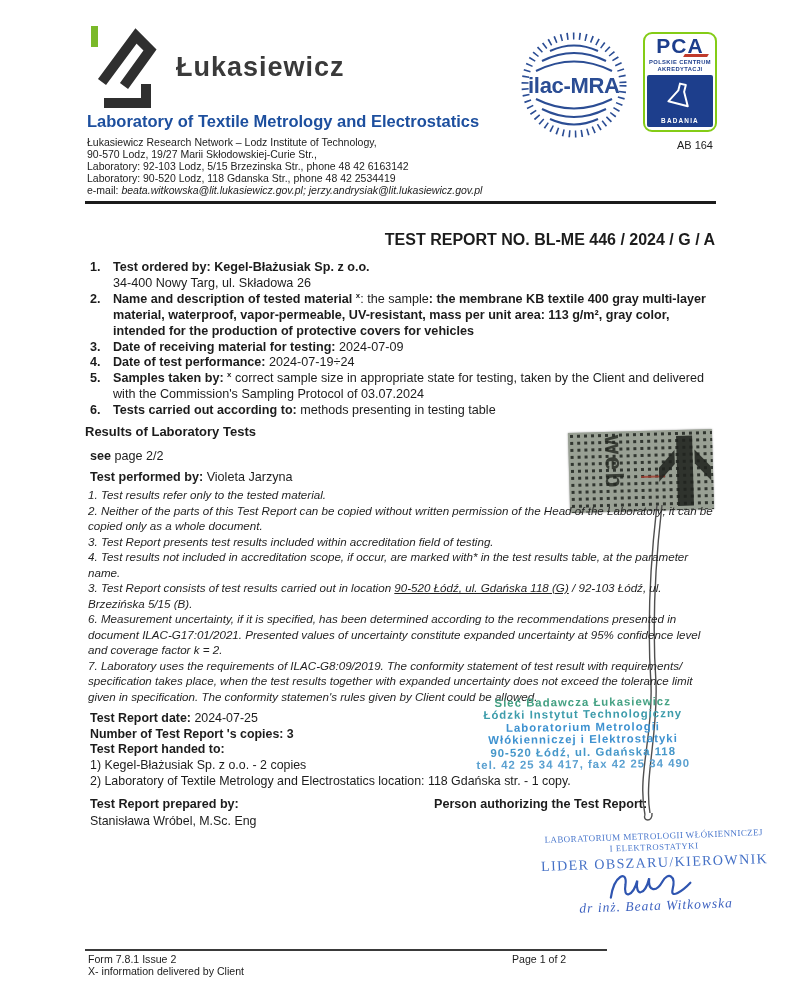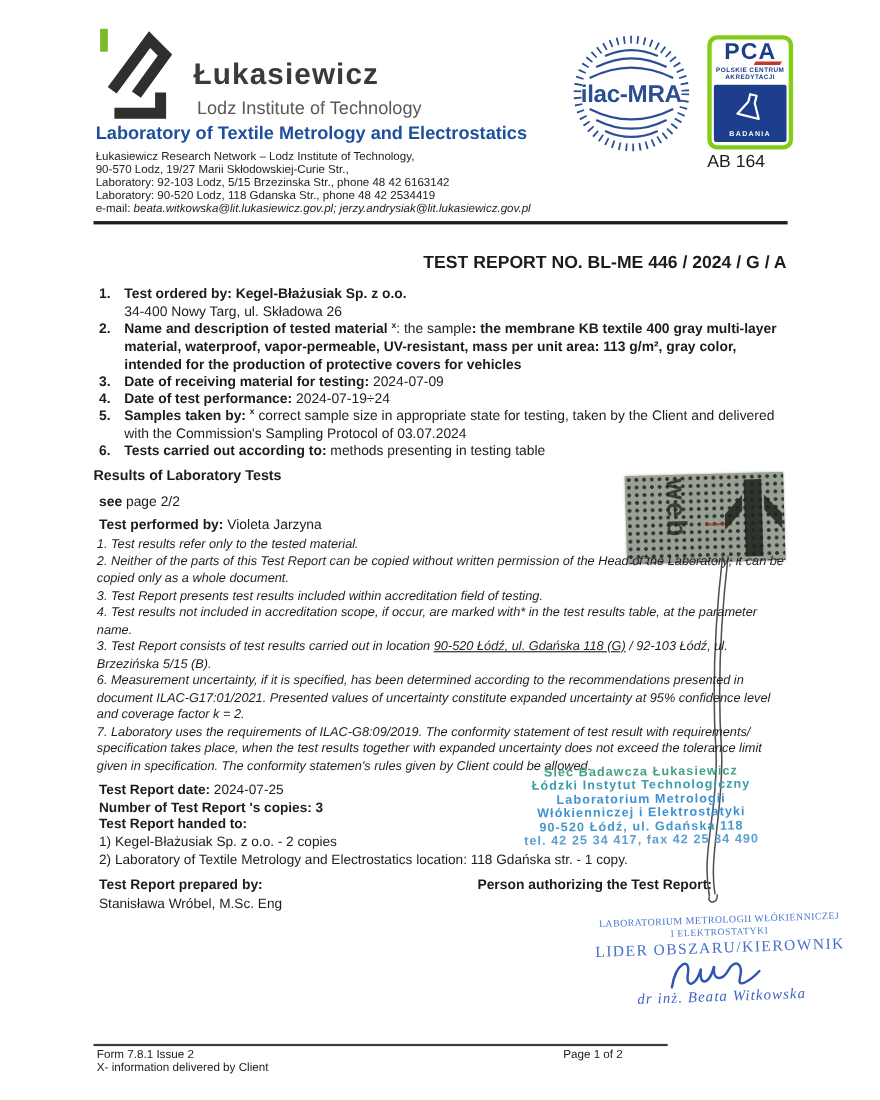--- a/index.html
+++ b/index.html
@@ -12,28 +12,28 @@
 
   
   .logo-mark{position:absolute;left:88px;top:26px;}
   .brand{position:absolute;left:176px;top:52px;font-size:27px;font-weight:bold;color:#3a3a3a;letter-spacing:1px;}
   .brand-sub{position:absolute;left:179px;top:90px;font-size:16.5px;color:#585858;}
   .lab-title{position:absolute;left:87px;top:112px;font-size:16.5px;font-weight:bold;color:#1d4f9e;}
   .addr{position:absolute;left:87px;top:136px;font-size:10.5px;line-height:12px;color:#222;}
   .rule-top{position:absolute;left:85px;top:201px;width:631px;height:3px;background:#1b1b1b;}
 
   .ilac{position:absolute;left:520px;top:31px;}
-  .pca{position:absolute;left:643px;top:32px;width:66px;border:4px solid #84cc16;border-radius:9px;background:#fff;padding:2px 2px 3px 2px;}
+  .pca{position:absolute;left:643px;top:32px;width:66px;border:2px solid #84cc16;border-radius:9px;background:#fff;padding:2px 2px 3px 2px;}
   .pca-acronym{font-size:21px;font-weight:bold;color:#1d3e8c;text-align:center;line-height:19px;letter-spacing:1px;}
   .pca-red{height:3px;width:24px;background:#c03a2b;margin:-1px 5px 2px auto;transform:skewX(-30deg);}
   .pca-small{font-size:5.8px;font-weight:bold;color:#1d3e8c;text-align:center;letter-spacing:0.4px;line-height:7px;}
   .pca-box{margin-top:2px;background:#1d3e8c;height:52px;border-radius:2px;position:relative;}
   .pca-box svg{position:absolute;left:50%;top:4px;transform:translateX(-50%);}
   .pca-badania{position:absolute;bottom:3px;width:100%;text-align:center;color:#fff;font-size:6.4px;font-weight:bold;letter-spacing:1.2px;}
-  .ab{position:absolute;left:643px;top:139px;width:70px;text-align:left;font-size:16px;color:#1c1c1c;}
+  .ab{position:absolute;left:643px;top:139px;width:70px;text-align:right;font-size:11px;color:#1c1c1c;}
 
   
   .title{position:absolute;left:85px;top:231px;width:630px;text-align:right;font-weight:bold;font-size:16px;}
   .items{position:absolute;left:90px;top:260px;width:624px;font-size:12.6px;line-height:15.9px;}
   .li{display:flex;}
   .li .num{width:23px;flex:none;font-weight:bold;}
   .li .li-body{flex:1;}
   .results-head{position:absolute;left:85px;top:424px;width:630px;font-weight:bold;font-size:13px;}
   .see{position:absolute;left:90px;top:449px;font-size:12.6px;}
   .performed{position:absolute;left:90px;top:470px;font-size:12.6px;}
@@ -78,21 +78,20 @@
 <div class="page">
 
   <div class="logo-mark">
     <svg width="82" height="84" viewBox="0 0 82 84">
       <rect x="3" y="0" width="7" height="21" fill="#7ab929"></rect>
       <path d="M14 56 L48 10 L62 24 L36 60" fill="none" stroke="#2f2f2f" stroke-width="10" stroke-linejoin="miter"></path>
       <path d="M16 77 H58 V58" fill="none" stroke="#2f2f2f" stroke-width="10"></path>
     </svg>
   </div>
   <div class="brand">Łukasiewicz</div>
-  <div class="brand-sub">Lodz Institute of Technology</div>
   <div class="lab-title">Laboratory of Textile Metrology and Electrostatics</div>
 
   <div class="addr">
     <div id="addr-lines">
         <div>Łukasiewicz Research Network – Lodz Institute of Technology,</div>
         <div>90-570 Lodz, 19/27 Marii Skłodowskiej-Curie Str.,</div>
         <div>Laboratory: 92-103 Lodz, 5/15 Brzezinska Str., phone 48 42 6163142</div>
         <div>Laboratory: 90-520  Lodz, 118 Gdanska Str., phone 48 42 2534419</div>
       </div>
     <div>

